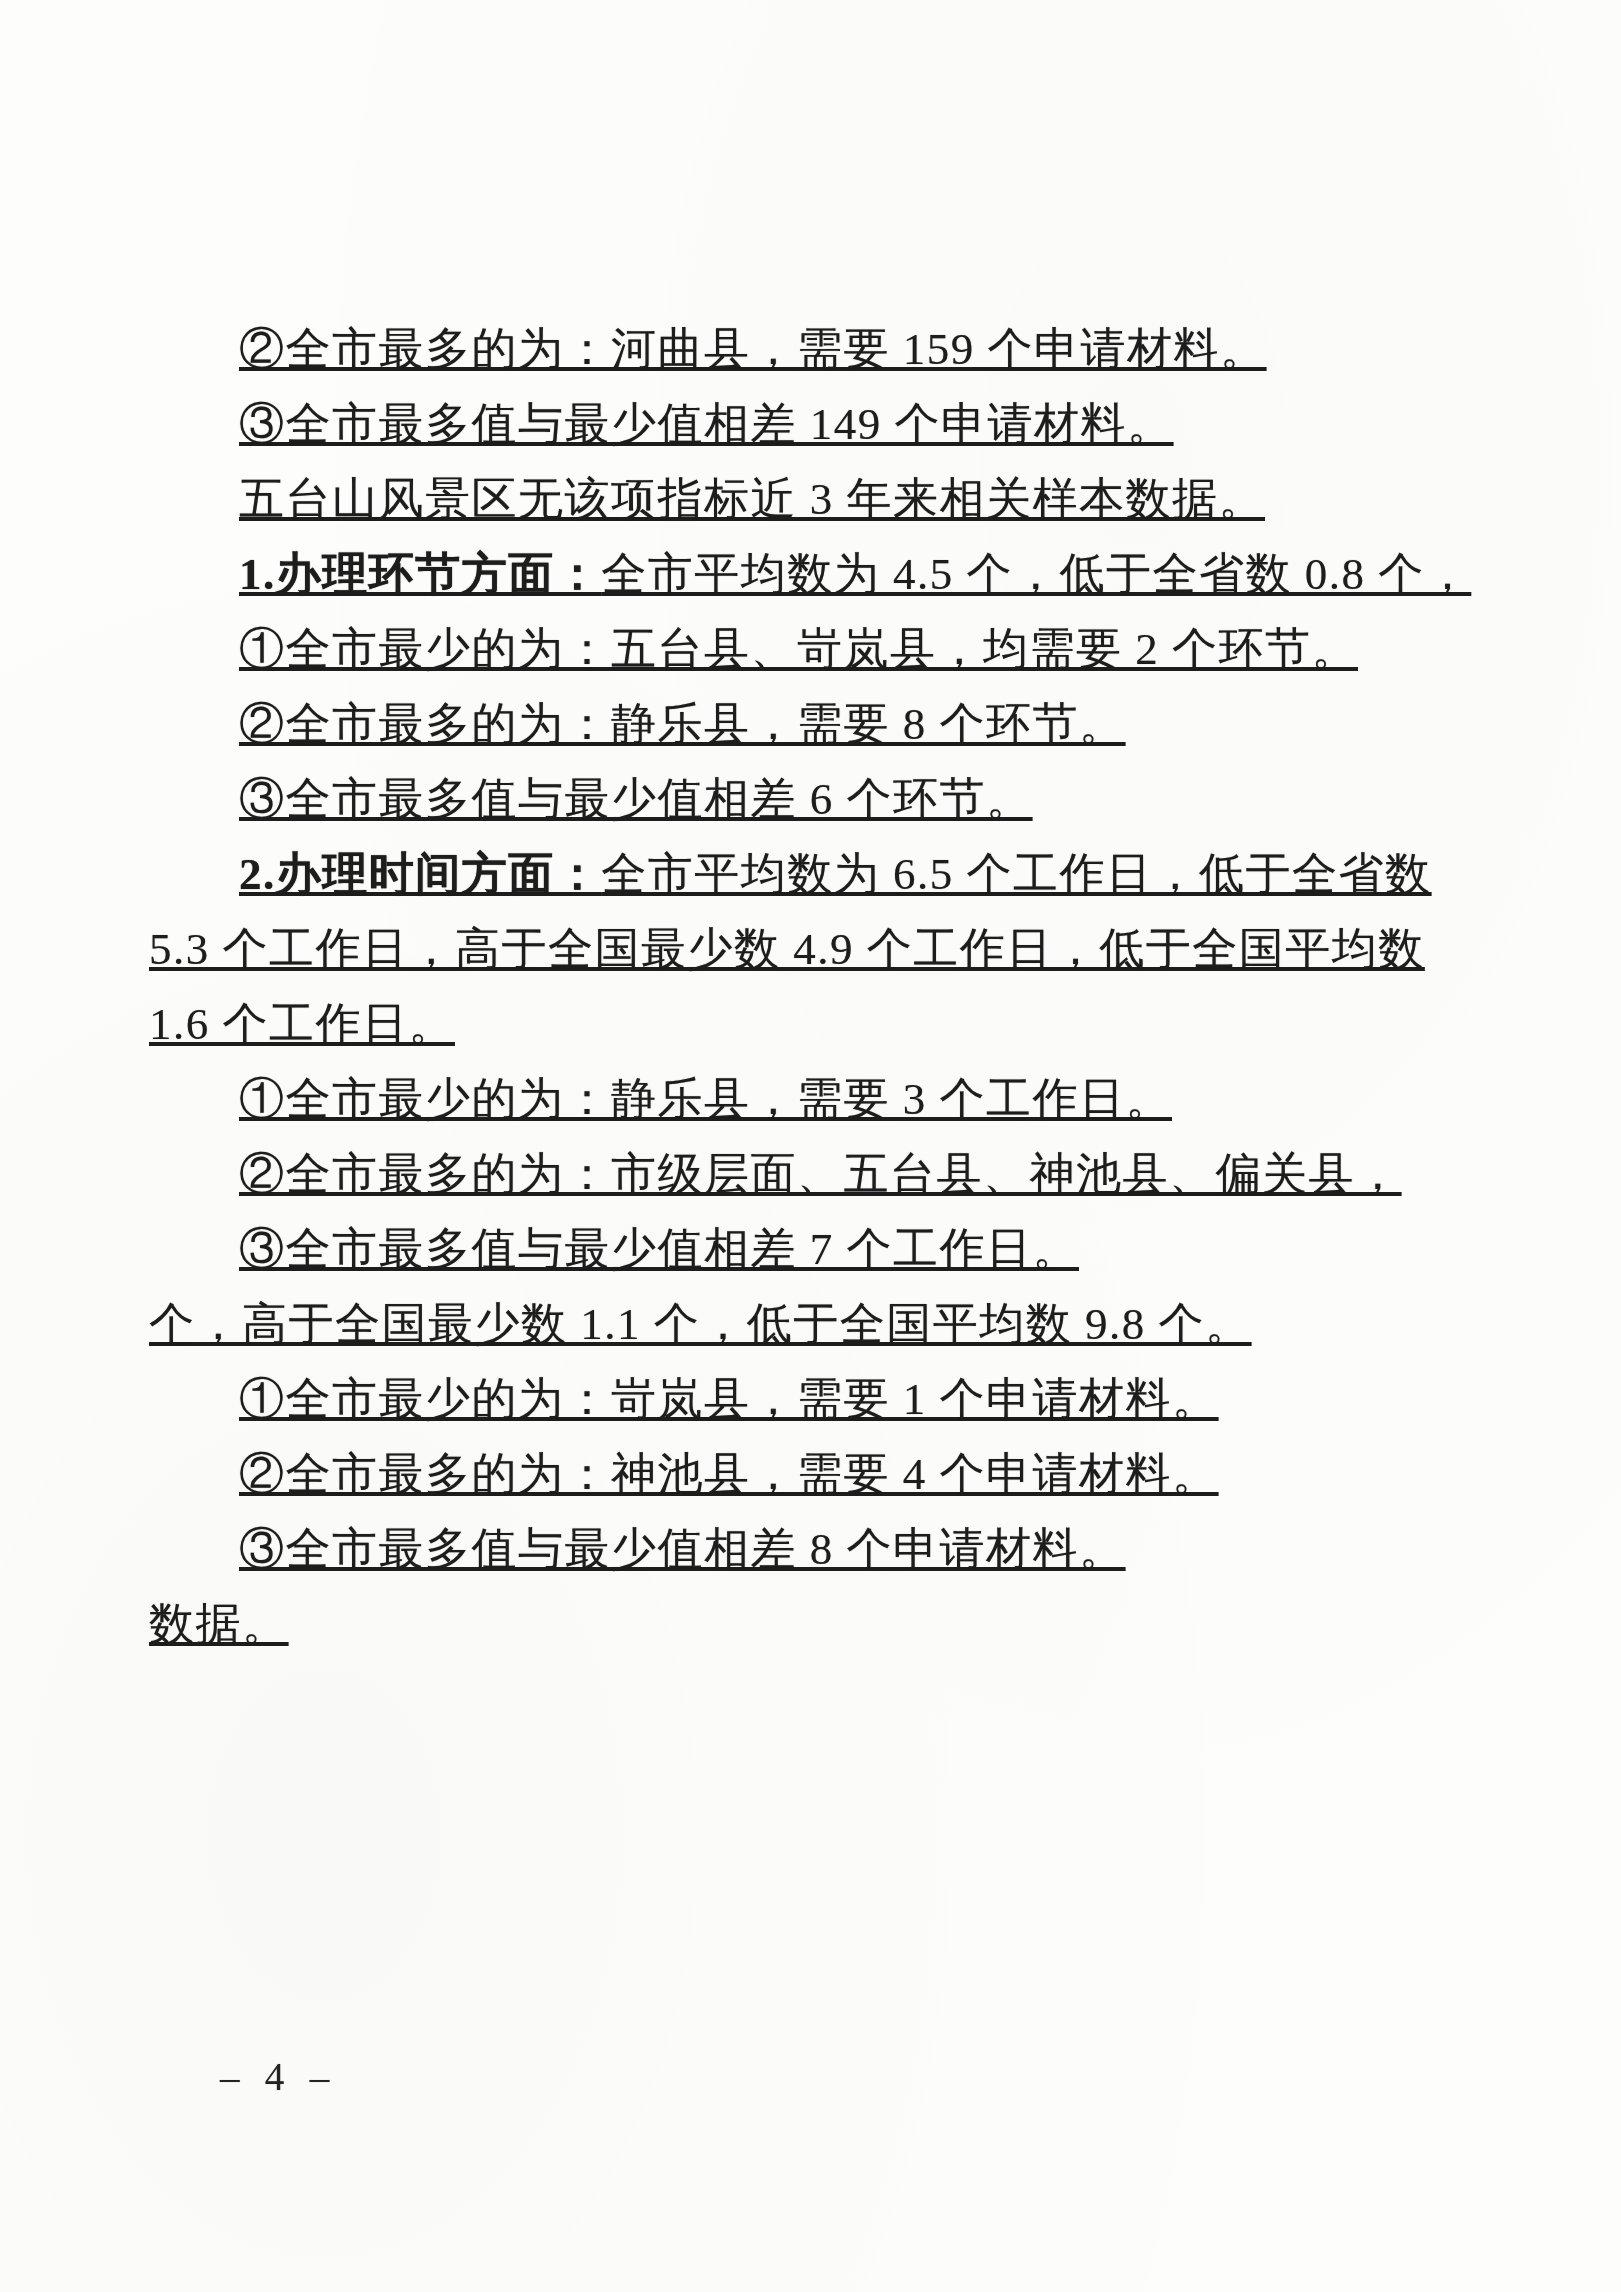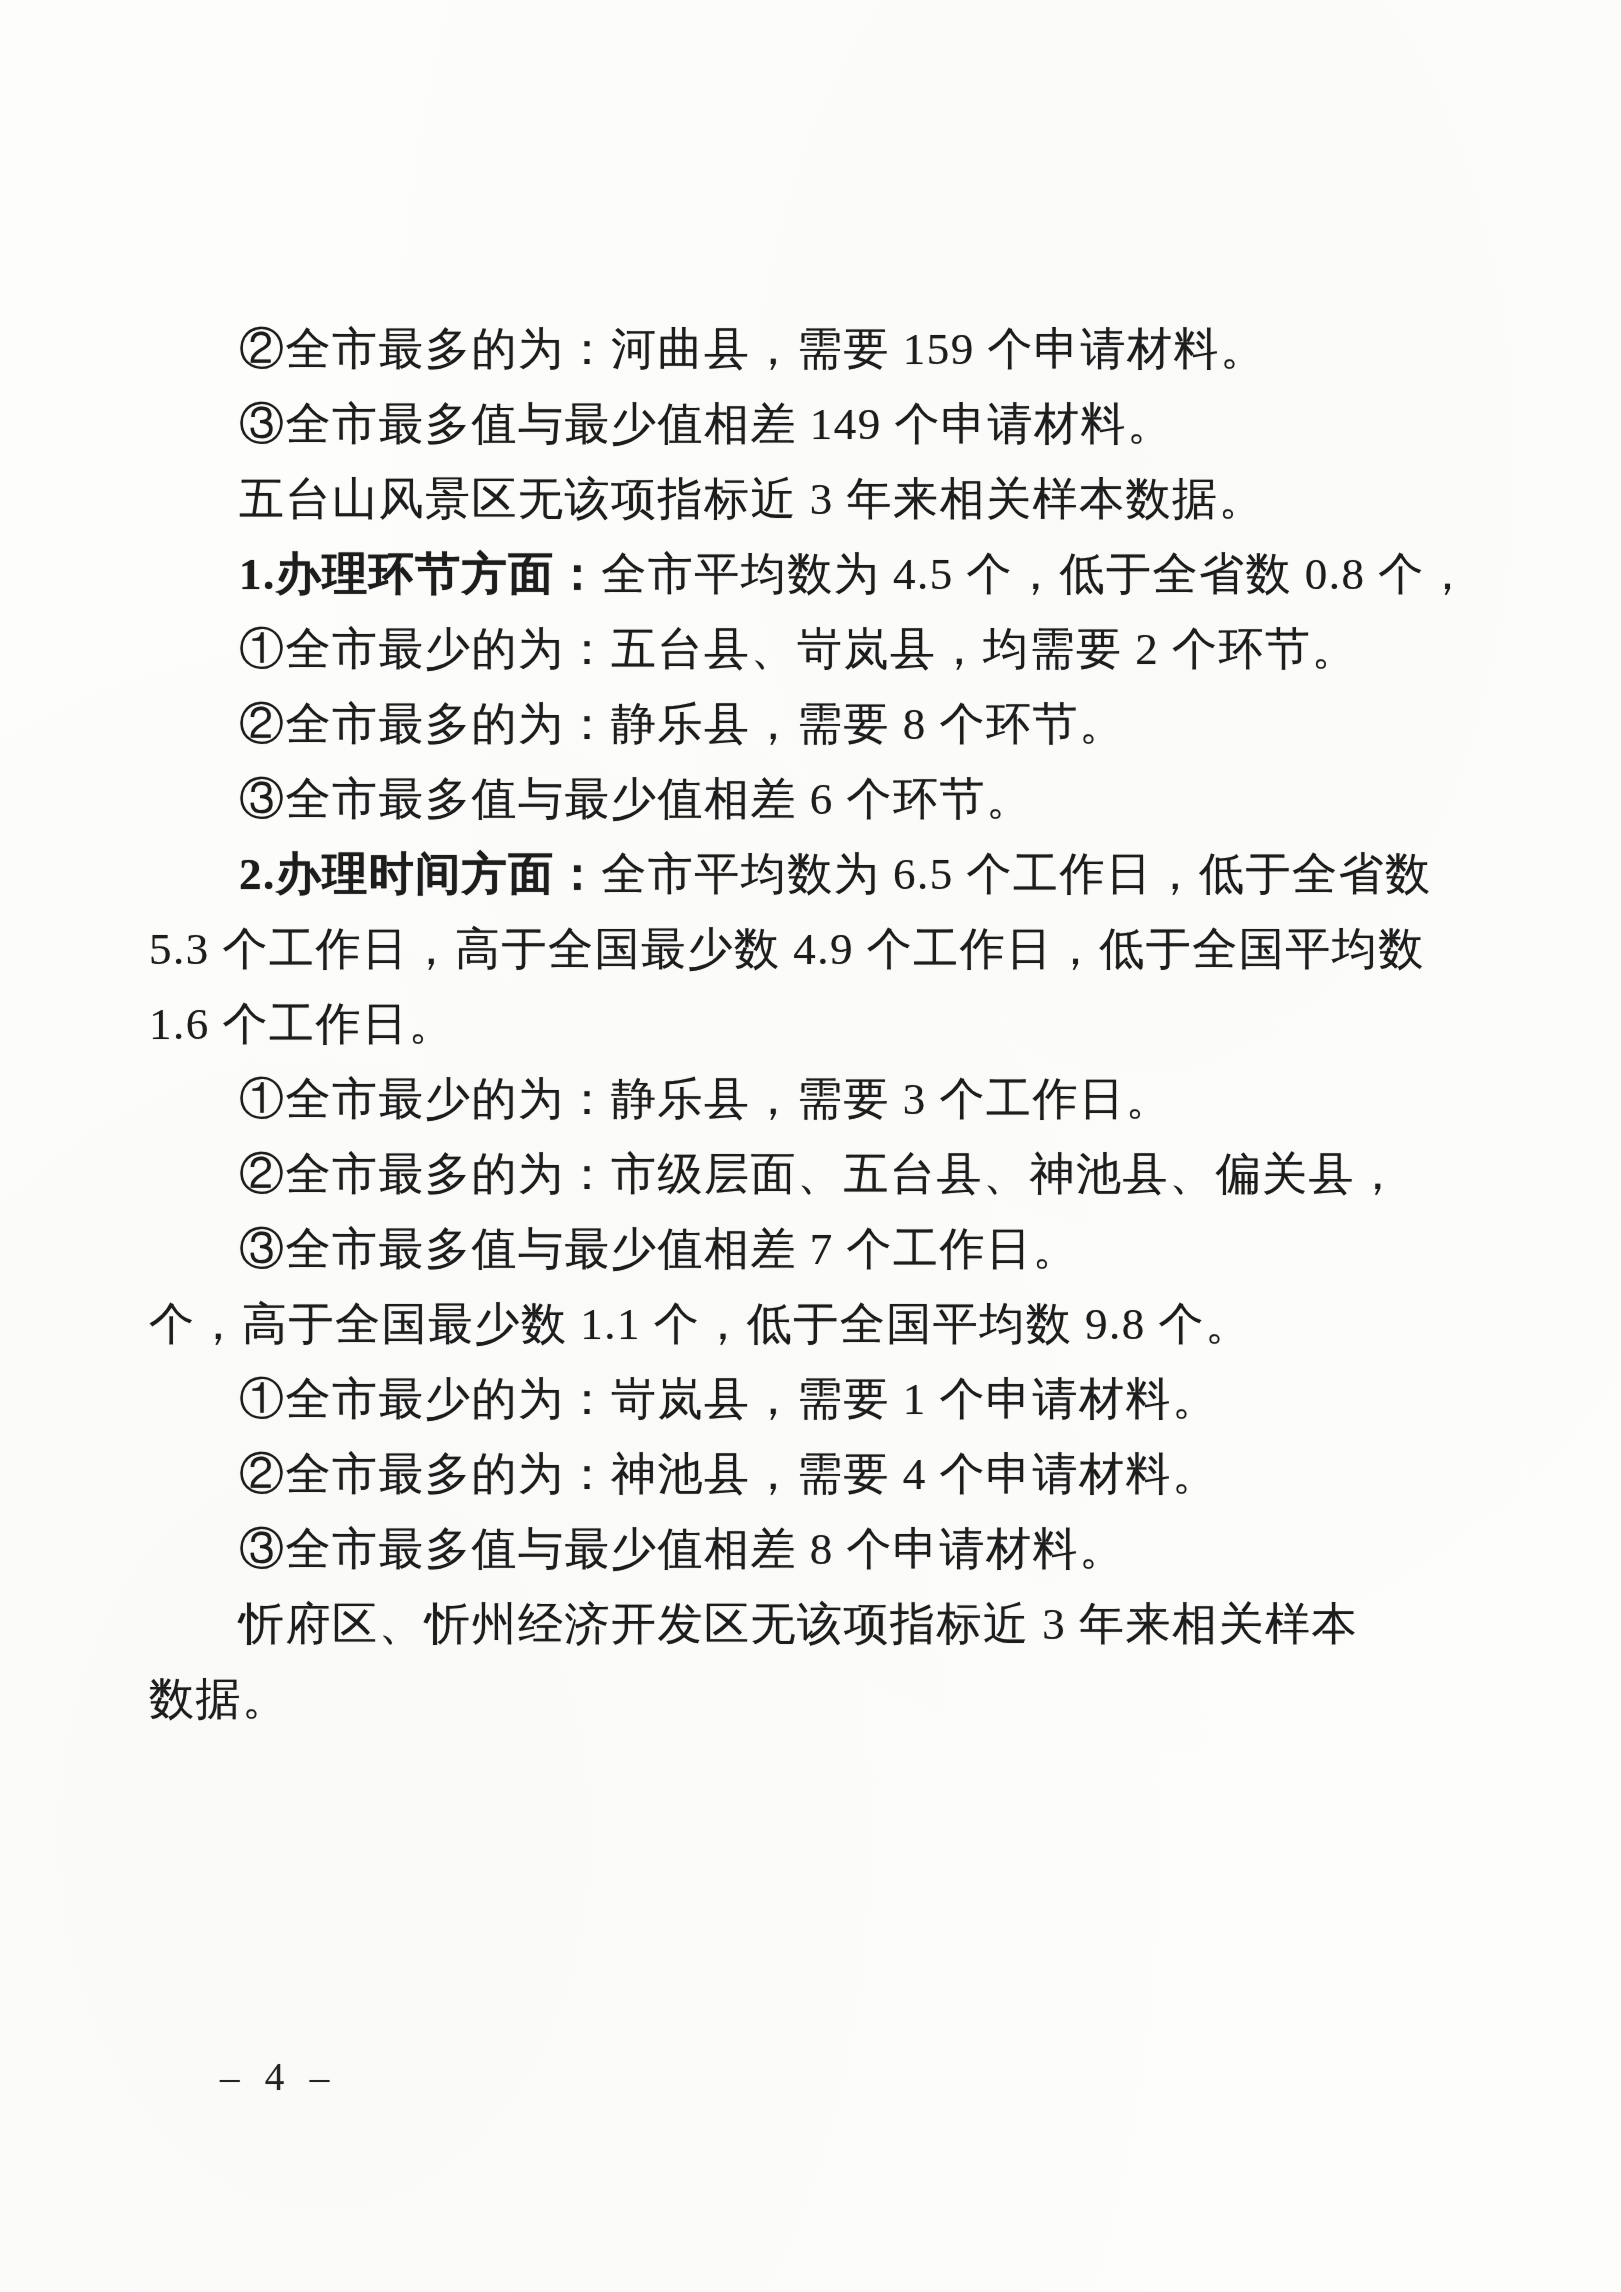--- a/index.html
+++ b/index.html
@@ -21,20 +21,21 @@
     background:
       radial-gradient(ellipse at 70% 20%, rgba(0,0,0,0.012), transparent 60%),
       radial-gradient(ellipse at 20% 80%, rgba(0,0,0,0.015), transparent 55%),
       #fdfdfc;
   }
   .doc-body {
     position: absolute;
     left: 149px;
     top: 312px;
     width: 1335px;
+    text-decoration: underline;
   }
   .line {
     margin: 0;
     height: 75px;
     line-height: 75px;
     font-size: 45px;
     letter-spacing: 1.5px;
     white-space: nowrap;
     text-shadow: 0 0 1px rgba(20,20,20,0.45);
   }
@@ -72,20 +73,19 @@
     <p class="line indent"><strong>2.办理时间方面：</strong><span>全市平均数为 6.5 个工作日，低于全省数</span></p>
     <p class="line"><span>5.3 个工作日，高于全国最少数 4.9 个工作日，低于全国平均数</span></p>
     <p class="line"><span>1.6 个工作日。</span></p>
     <p class="line indent"><span>①全市最少的为：静乐县，需要 3 个工作日。</span></p>
     <p class="line indent"><span>②全市最多的为：市级层面、五台县、神池县、偏关县，</span></p>
     <p class="line indent"><span>③全市最多值与最少值相差 7 个工作日。</span></p>
     <p class="line"><span>个，高于全国最少数 1.1 个，低于全国平均数 9.8 个。</span></p>
     <p class="line indent"><span>①全市最少的为：岢岚县，需要 1 个申请材料。</span></p>
     <p class="line indent"><span>②全市最多的为：神池县，需要 4 个申请材料。</span></p>
     <p class="line indent"><span>③全市最多值与最少值相差 8 个申请材料。</span></p>
-    <p class="line indent"><span>忻府区、忻州经济开发区无该项指标近 3 年来相关样本</span></p>
     <p class="line"><span>数据。</span></p>
   </div>
 
   <div class="page-number">– 4 –</div>
 
 </div>
 
 
 </body></html>

